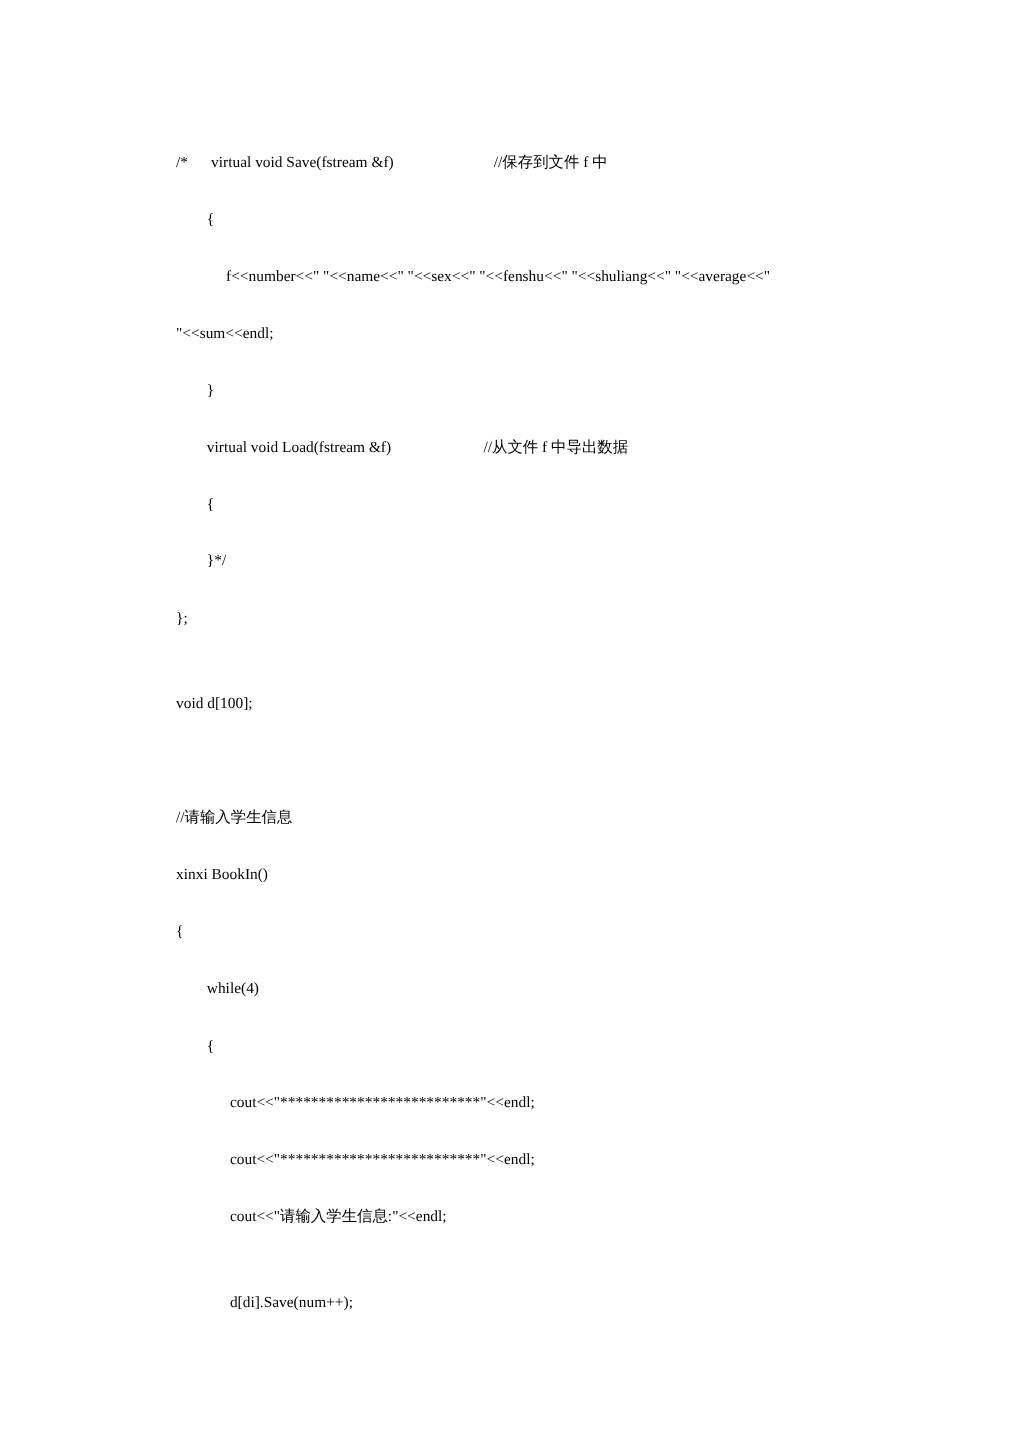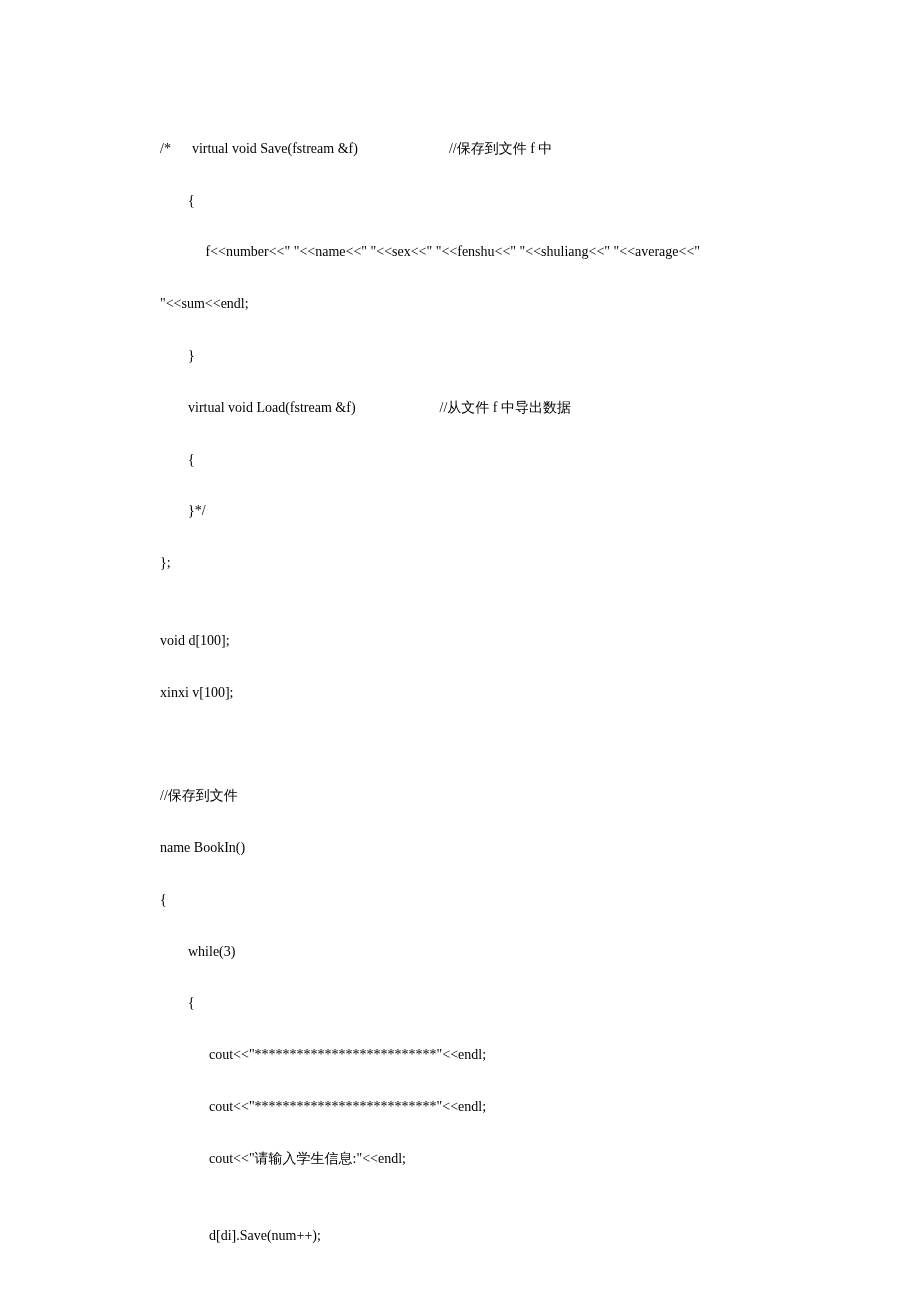--- a/index.html
+++ b/index.html
@@ -30,27 +30,26 @@
 <span class="line">        {</span>
 <span class="line">             f&lt;&lt;number&lt;&lt;" "&lt;&lt;name&lt;&lt;" "&lt;&lt;sex&lt;&lt;" "&lt;&lt;fenshu&lt;&lt;" "&lt;&lt;shuliang&lt;&lt;" "&lt;&lt;average&lt;&lt;"</span>
 <span class="line">"&lt;&lt;sum&lt;&lt;endl;</span>
 <span class="line">        }</span>
 <span class="line">        virtual void Load(fstream &amp;f)                        //从文件 f 中导出数据</span>
 <span class="line">        {</span>
 <span class="line">        }*/</span>
 <span class="line">};</span>
 <span class="line"></span>
 <span class="line">void d[100];</span>
-<span class="line">xinxi v[100];</span>
 <span class="line"></span>
 <span class="line"></span>
-<span class="line">//保存到文件</span>
-<span class="line">name BookIn()</span>
+<span class="line">//请输入学生信息</span>
+<span class="line">xinxi BookIn()</span>
 <span class="line">{</span>
-<span class="line">        while(3)</span>
+<span class="line">        while(4)</span>
 <span class="line">        {</span>
 <span class="line">              cout&lt;&lt;"**************************"&lt;&lt;endl;</span>
 <span class="line">              cout&lt;&lt;"**************************"&lt;&lt;endl;</span>
 <span class="line">              cout&lt;&lt;"请输入学生信息:"&lt;&lt;endl;</span>
 <span class="line"></span>
 <span class="line">              d[di].Save(num++);</span>
 
 
 
 

